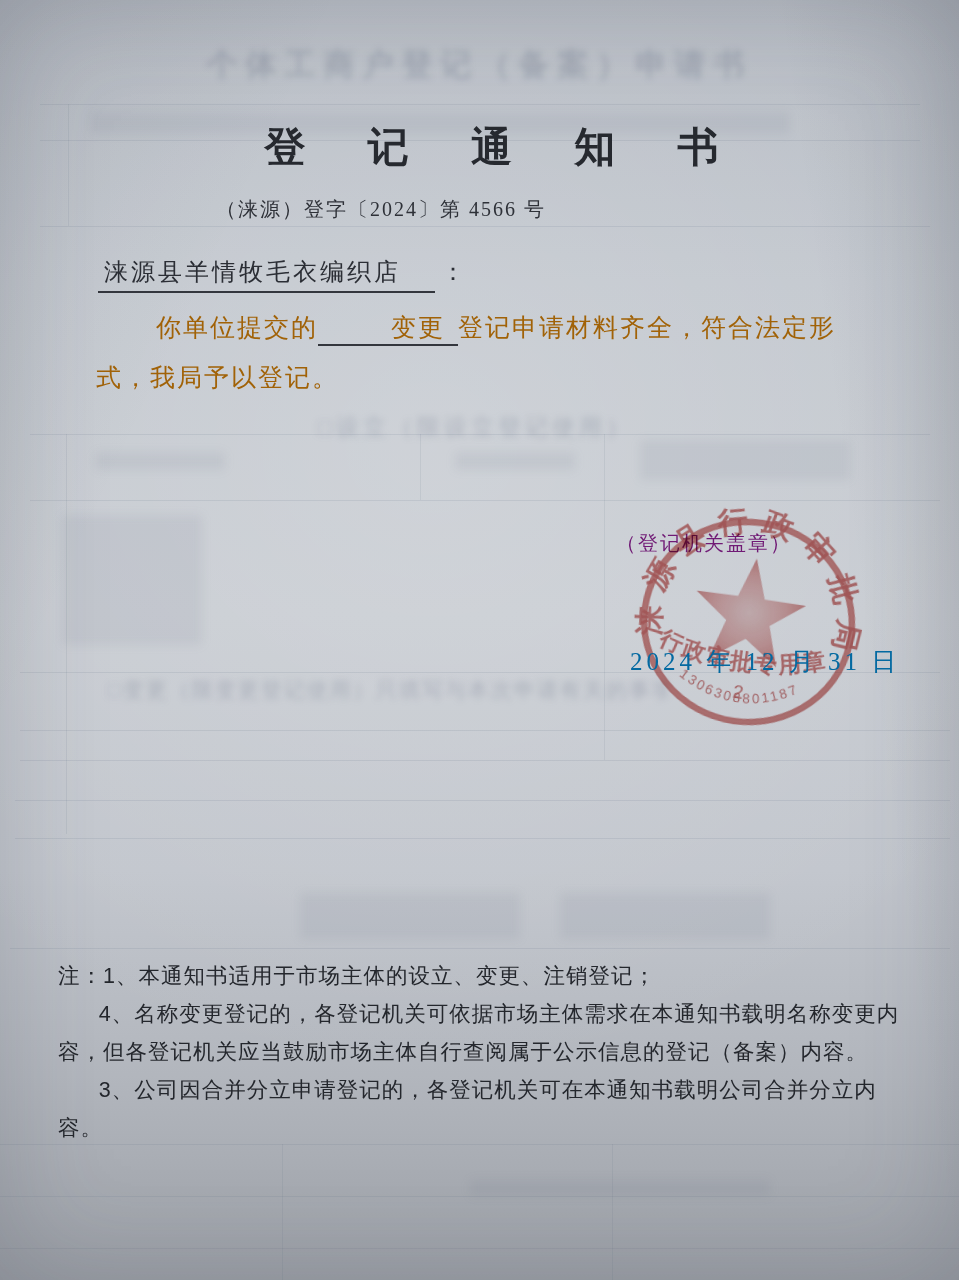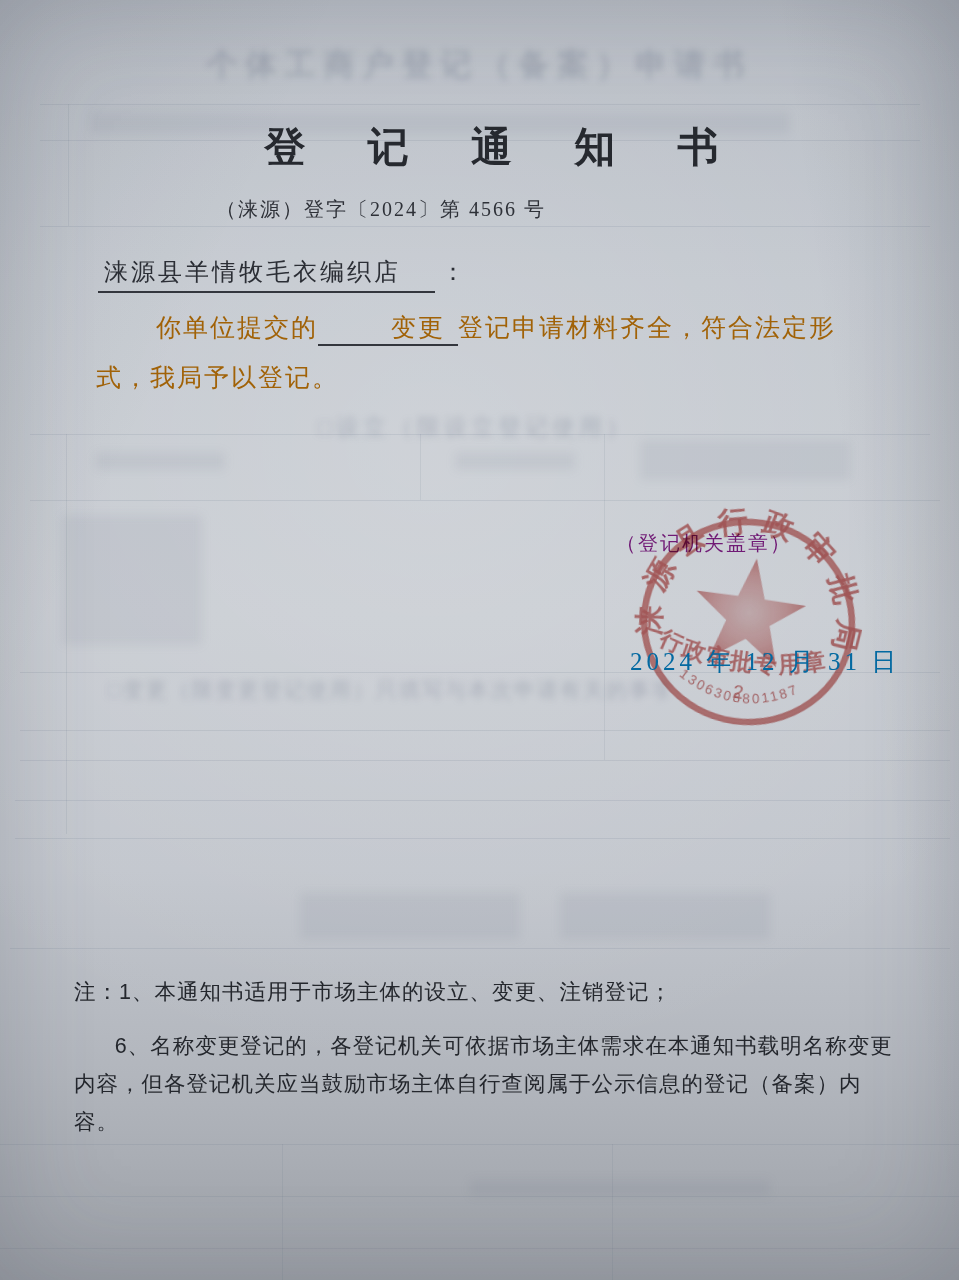--- a/index.html
+++ b/index.html
@@ -41,21 +41,21 @@
     position:absolute;top:530px;left:616px;font-size:20px;letter-spacing:2px;color:#701a75;z-index:1;
   }
   .date{
     position:absolute;top:645px;left:630px;font-size:25px;letter-spacing:4px;color:#0369a1;z-index:3;
   }
   .notes{
     position:absolute;top:957px;left:58px;width:856px;
     font-family:"Liberation Sans","DejaVu Sans",sans-serif;
     font-size:21.5px;line-height:38px;letter-spacing:1px;color:#24272d;
   }
-  .notes p{margin:16px;}
+  .notes p{margin:0;}
   .notes p.indent{text-indent:1.9em;}
   
   .stamp{
     position:absolute;top:496px;left:620px;width:256px;height:252px;z-index:2;
     transform:rotate(8deg);mix-blend-mode:multiply;opacity:.88;filter:blur(.4px);
   }
   
   .ghost{position:absolute;color:rgba(95,106,128,.30);filter:blur(3px);pointer-events:none;}
   .ghost.center{left:0;width:959px;text-align:center;}
   .smudge{position:absolute;background:rgba(105,115,138,.10);filter:blur(5px);border-radius:4px;pointer-events:none;}
@@ -140,16 +140,17 @@
     <text font-family="Liberation Sans, DejaVu Sans, sans-serif" font-size="13.5" fill="#bb4d4c" opacity=".85" letter-spacing="2.5">
       <textPath href="#arcSerial" startOffset="50%" text-anchor="middle">1306308801187</textPath>
     </text>
   </svg>
 </div>
 
 <div class="date">2024 年 12 月 31 日</div>
 
 <div class="notes">
   <p><span>注：</span><span>1、本通知书适用于市场主体的设立、变更、注销登记；</span></p>
-  <p class="indent">6、名称变更登记的，各登记机关可依据市场主体需求在本通知书载明名称变更内容，但各登记机关应当鼓励市场主体自行查阅属于公示信息的登记（备案）内容。</p>
+  <p class="indent">4、名称变更登记的，各登记机关可依据市场主体需求在本通知书载明名称变更内容，但各登记机关应当鼓励市场主体自行查阅属于公示信息的登记（备案）内容。</p>
+  <p class="indent">3、公司因合并分立申请登记的，各登记机关可在本通知书载明公司合并分立内容。</p>
 </div>
 
 <div class="vignette"></div>
 
 </body></html>

